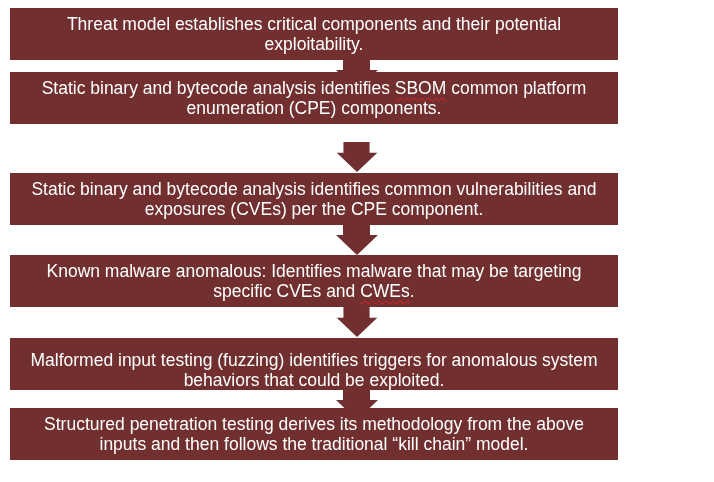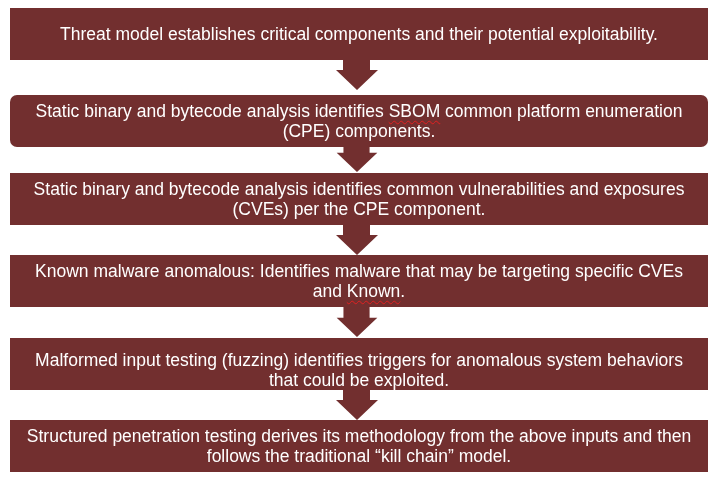--- a/index.html
+++ b/index.html
@@ -1,21 +1,21 @@
 <!DOCTYPE html>
 <html><head>
   <meta charset="utf-8">
   <style>
     html, body { margin: 0; padding: 0; }
     body {
       width: 714px; height: 482px; background: #ffffff; position: relative; overflow: hidden;
       font-family: "Liberation Sans", sans-serif;
     }
     .box {
-      position: absolute; left: 10px; width: 698px; height: 52px;
+      position: absolute; left: 10px; width: 608px; height: 52px;
       background: #722f2f; color: #ffffff;
       display: flex; align-items: center; justify-content: center;
       text-align: center; font-size: 17.5px; line-height: 20px;
       box-sizing: border-box; padding: 0 12px;
     }
     .box span.txt { display: block; }
     .squiggle {
       text-decoration: underline wavy #e02020;
       text-decoration-thickness: 1px;
       text-underline-offset: 3px;
@@ -25,43 +25,43 @@
 </head>
 <body>
 
 <div class="box" style="top:8px;">
   <span class="txt"><span>Threat model establishes critical components and their potential exploitability.</span></span>
 </div>
 <svg class="arrow" style="top:60px;" viewBox="0 0 42 30">
   <polygon points="7,0 34,0 34,10 42,10 21,30 0,10 7,10" fill="#722f2f"></polygon>
 </svg>
 
-<div class="box" style="top:95px;border-radius:7px;">
+<div class="box" style="top:72px;">
   <span class="txt"><span>Static binary and bytecode analysis identifies </span><span class="squiggle">SBOM</span><span> common platform enumeration (CPE) components.</span></span>
 </div>
 <svg class="arrow" style="top:142px;" viewBox="0 0 42 31">
   <polygon points="7,0 34,0 34,11 42,11 21,31 0,11 7,11" fill="#722f2f"></polygon>
 </svg>
 
 <div class="box" style="top:173px;">
   <span class="txt"><span>Static binary and bytecode analysis identifies common vulnerabilities and exposures (CVEs) per the CPE component.</span></span>
 </div>
 <svg class="arrow" style="top:225px;" viewBox="0 0 42 30">
   <polygon points="7,0 34,0 34,10 42,10 21,30 0,10 7,10" fill="#722f2f"></polygon>
 </svg>
 
 <div class="box" style="top:255px;">
-  <span class="txt"><span>Known malware anomalous: Identifies malware that may be targeting specific CVEs and </span><span class="squiggle">Known</span><span>.</span></span>
+  <span class="txt"><span>Known malware anomalous: Identifies malware that may be targeting specific CVEs and </span><span class="squiggle">CWEs</span><span>.</span></span>
 </div>
 <svg class="arrow" style="top:307px;" viewBox="0 0 42 31">
   <polygon points="7,0 34,0 34,11 42,11 21,31 0,11 7,11" fill="#722f2f"></polygon>
 </svg>
 
 <div class="box" style="top:338px;align-items:flex-end;">
   <span class="txt"><span>Malformed input testing (fuzzing) identifies triggers for anomalous system behaviors that could be exploited.</span></span>
 </div>
 <svg class="arrow" style="top:390px;" viewBox="0 0 42 30">
   <polygon points="7,0 34,0 34,10 42,10 21,30 0,10 7,10" fill="#722f2f"></polygon>
 </svg>
 
-<div class="box" style="top:420px;">
+<div class="box" style="top:408px;">
   <span class="txt"><span>Structured penetration testing derives its methodology from the above inputs and then follows the traditional “kill chain” model.</span></span>
 </div>
 
 </body></html>

